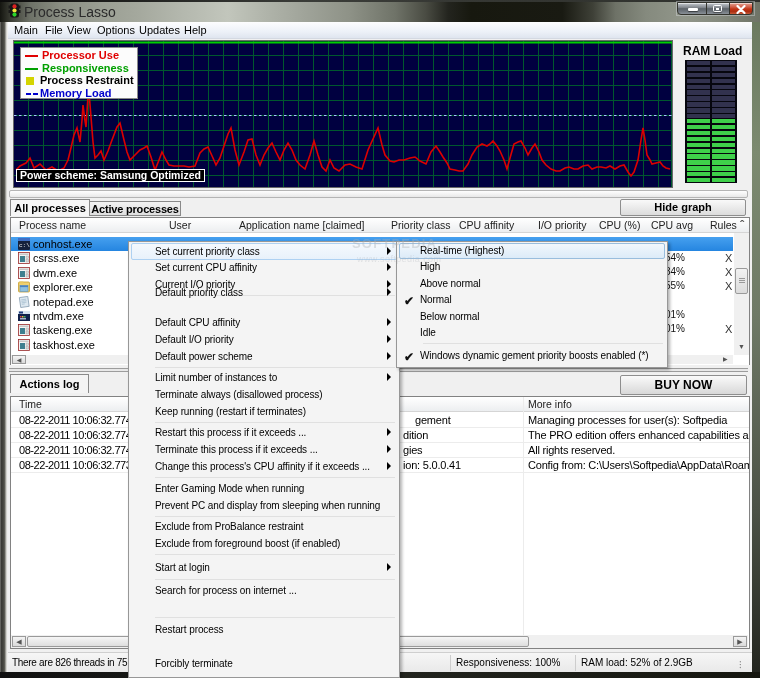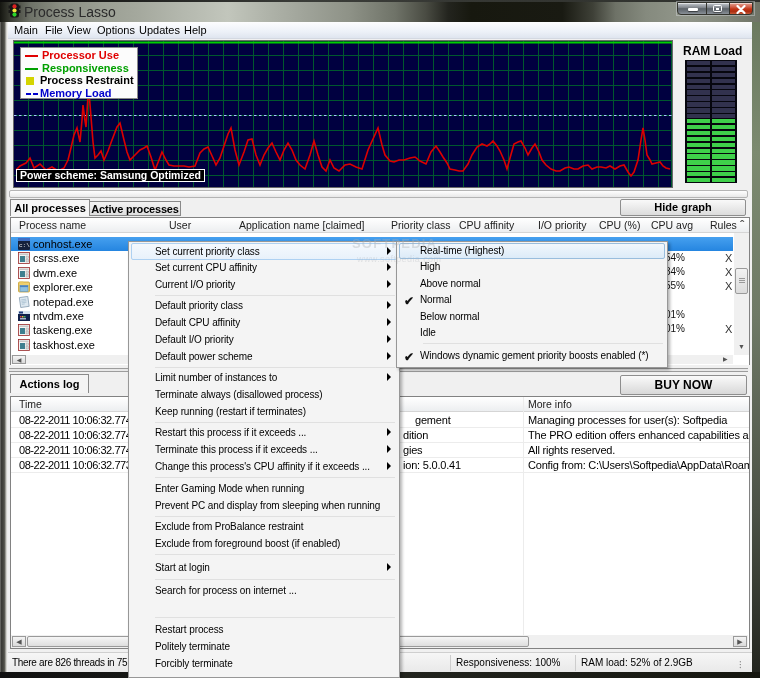--- a/index.html
+++ b/index.html
@@ -328,21 +328,21 @@
     </div>
  <div class="mi" style="top:17px">
       <span class="t">Set current CPU affinity</span>
       <span class="ar"></span>
     </div>
  <div class="mi" style="top:34px">
       <span class="t">Current I/O priority</span>
       <span class="ar"></span>
     </div>
  <div class="msep" style="top:53px"></div>
- <div class="mi" style="top:55px">
+ <div class="mi" style="top:42px">
       <span class="t">Default priority class</span>
       <span class="ar"></span>
     </div>
  <div class="mi" style="top:72px">
       <span class="t">Default CPU affinity</span>
       <span class="ar"></span>
     </div>
  <div class="mi" style="top:89px">
       <span class="t">Default I/O priority</span>
       <span class="ar"></span>
@@ -394,23 +394,20 @@
       <span class="t">Start at login</span>
       <span class="ar"></span>
     </div>
  <div class="msep" style="top:337px"></div>
  <div class="mi" style="top:340px">
       <span class="t">Search for process on internet ...</span>
     </div>
  <div class="msep" style="top:375px"></div>
  <div class="mi" style="top:379px">
       <span class="t">Restart process</span>
-    </div>
- <div class="mi" style="top:396px">
-      <span class="t">Politely terminate</span>
     </div>
  <div class="mi" style="top:413px">
       <span class="t">Forcibly terminate</span>
     </div>
 </div>
 
 <div class="abs" id="smenu">
  <div id="shl"></div>
  <div class="si" style="top:1px">
       <span class="t">Real-time (Highest)</span>

